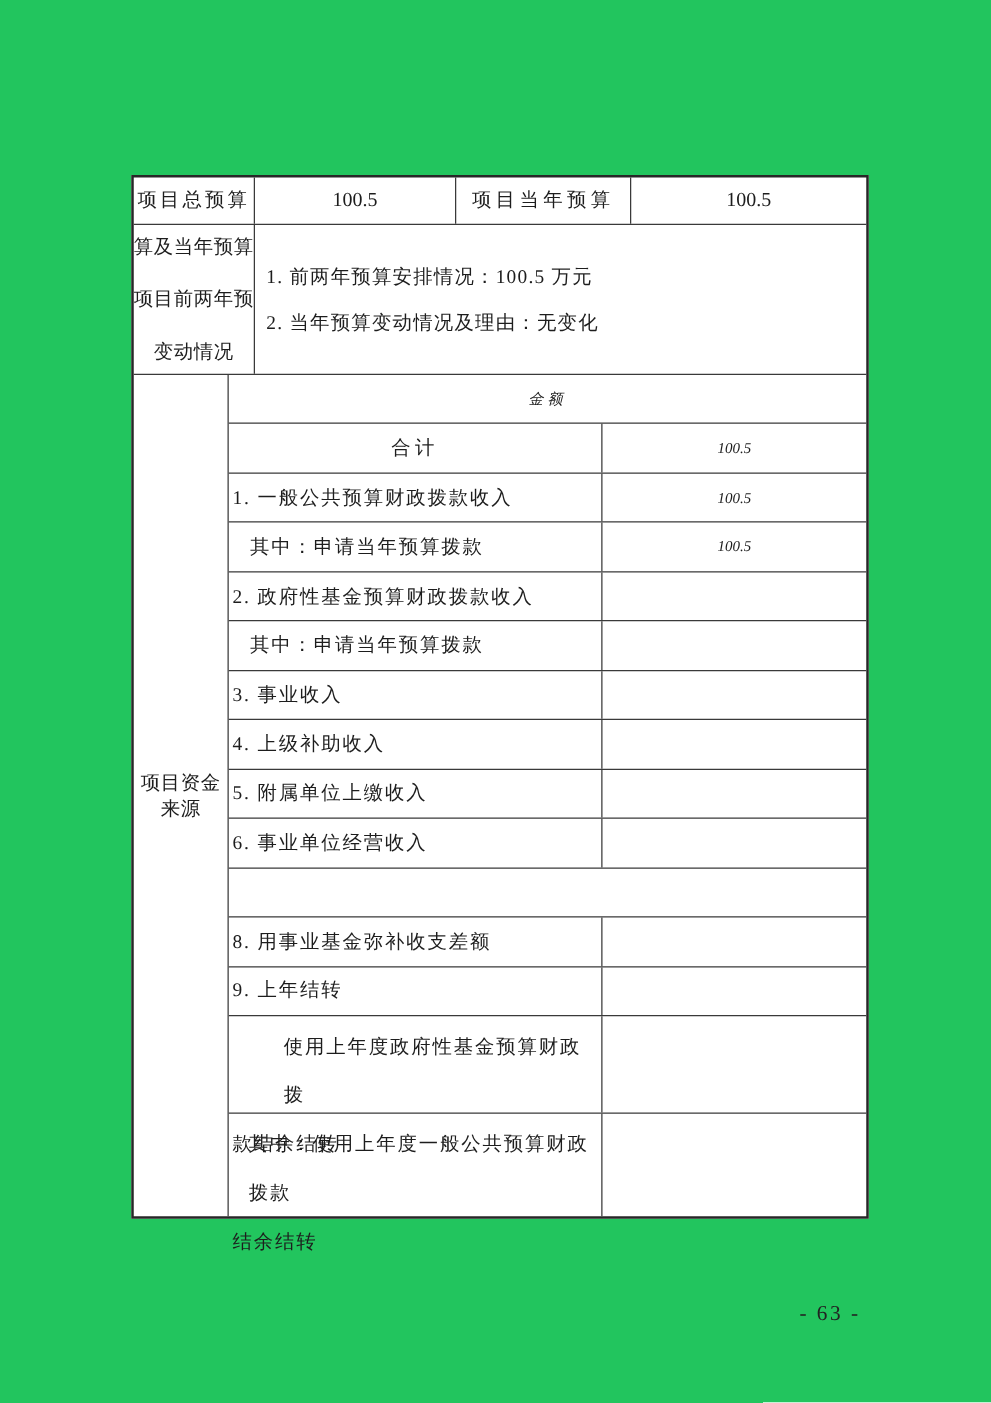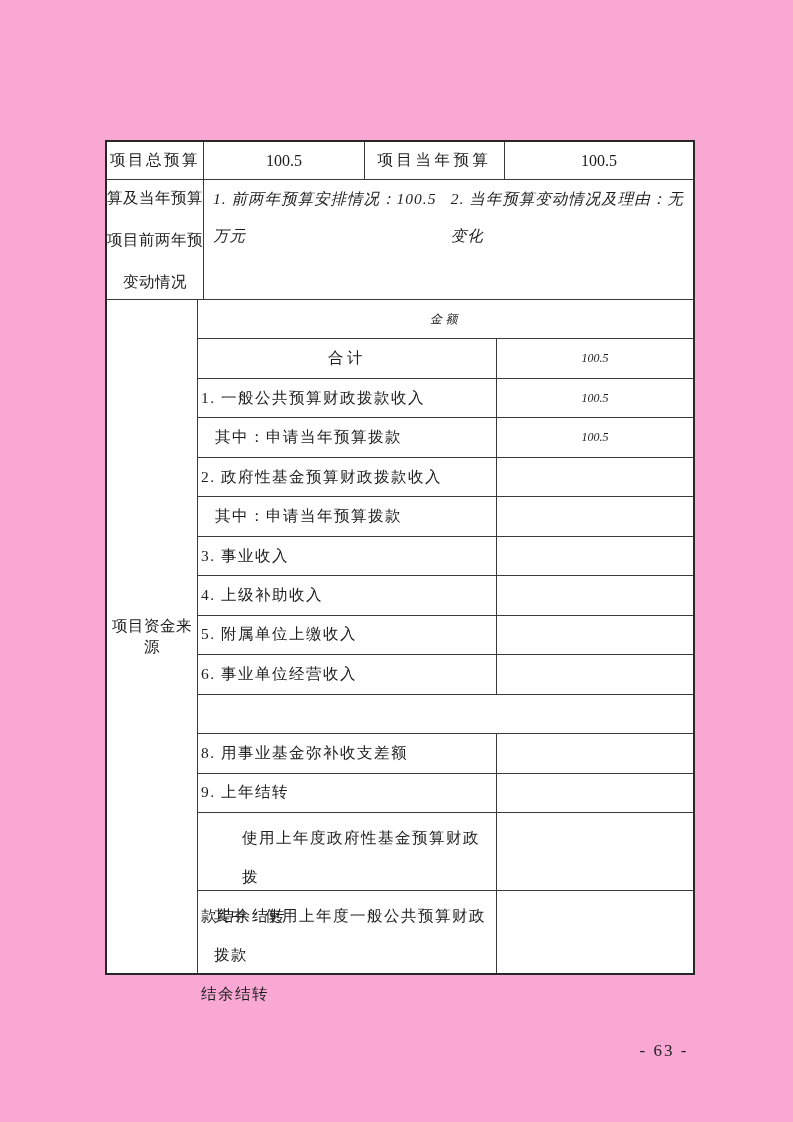--- a/index.html
+++ b/index.html
@@ -1,20 +1,20 @@
 <!DOCTYPE html>
 <html><head>
 <meta charset="utf-8">
 <style>
   * { margin:0; padding:0; box-sizing:border-box; }
   html,body { background:#ffffff; }
   .page {
     position:relative;
     width:793px; height:1122px;
-    background:#f9a8d4;
+    background:#22c55e;
     font-family:"Liberation Serif","DejaVu Serif",serif;
     color:#1d1d1d;
     font-size:15.5px;
     overflow:hidden;
   }
   .btable {
     position:absolute; left:105px; top:140px;
     width:590px; height:835px;
     border:2px solid #272727;
     display:flex; flex-direction:column;
@@ -32,25 +32,25 @@
   .ca4 { flex:1; font-size:16px; }
   .ls2 { letter-spacing:2.5px; }
   .ls4 { letter-spacing:3.5px; }
   .label-b {
     width:97px; display:flex; flex-direction:column;
     align-items:center; justify-content:center;
     text-align:center; line-height:42px; letter-spacing:0.5px;
     overflow:hidden;
   }
   .content-b {
-    flex:1; display:flex; flex-direction:row; justify-content:center;
-    padding-left:9px; line-height:37px; letter-spacing:1px;font-style:italic;
+    flex:1; display:flex; flex-direction:column; justify-content:center;
+    padding-left:9px; line-height:37px; letter-spacing:1px;
   }
   .label-c {
-    width:91px; display:flex; align-items:center; justify-content:center;
+    width:76px; display:flex; align-items:center; justify-content:center;
     letter-spacing:0.5px; text-align:center;
   }
   .inner { flex:1; display:flex; flex-direction:column; }
   .irow { display:flex; border-bottom:1.5px solid #3a3a3a; flex:1; min-height:0; }
   .irow:last-child { border-bottom:none; }
   .irow.tall82 { flex:none; height:82px; }
   .irow.tall78 { flex:none; height:78px; }
   .item {
     width:299px; display:flex; align-items:center;
     padding-left:3px; letter-spacing:1.5px;

